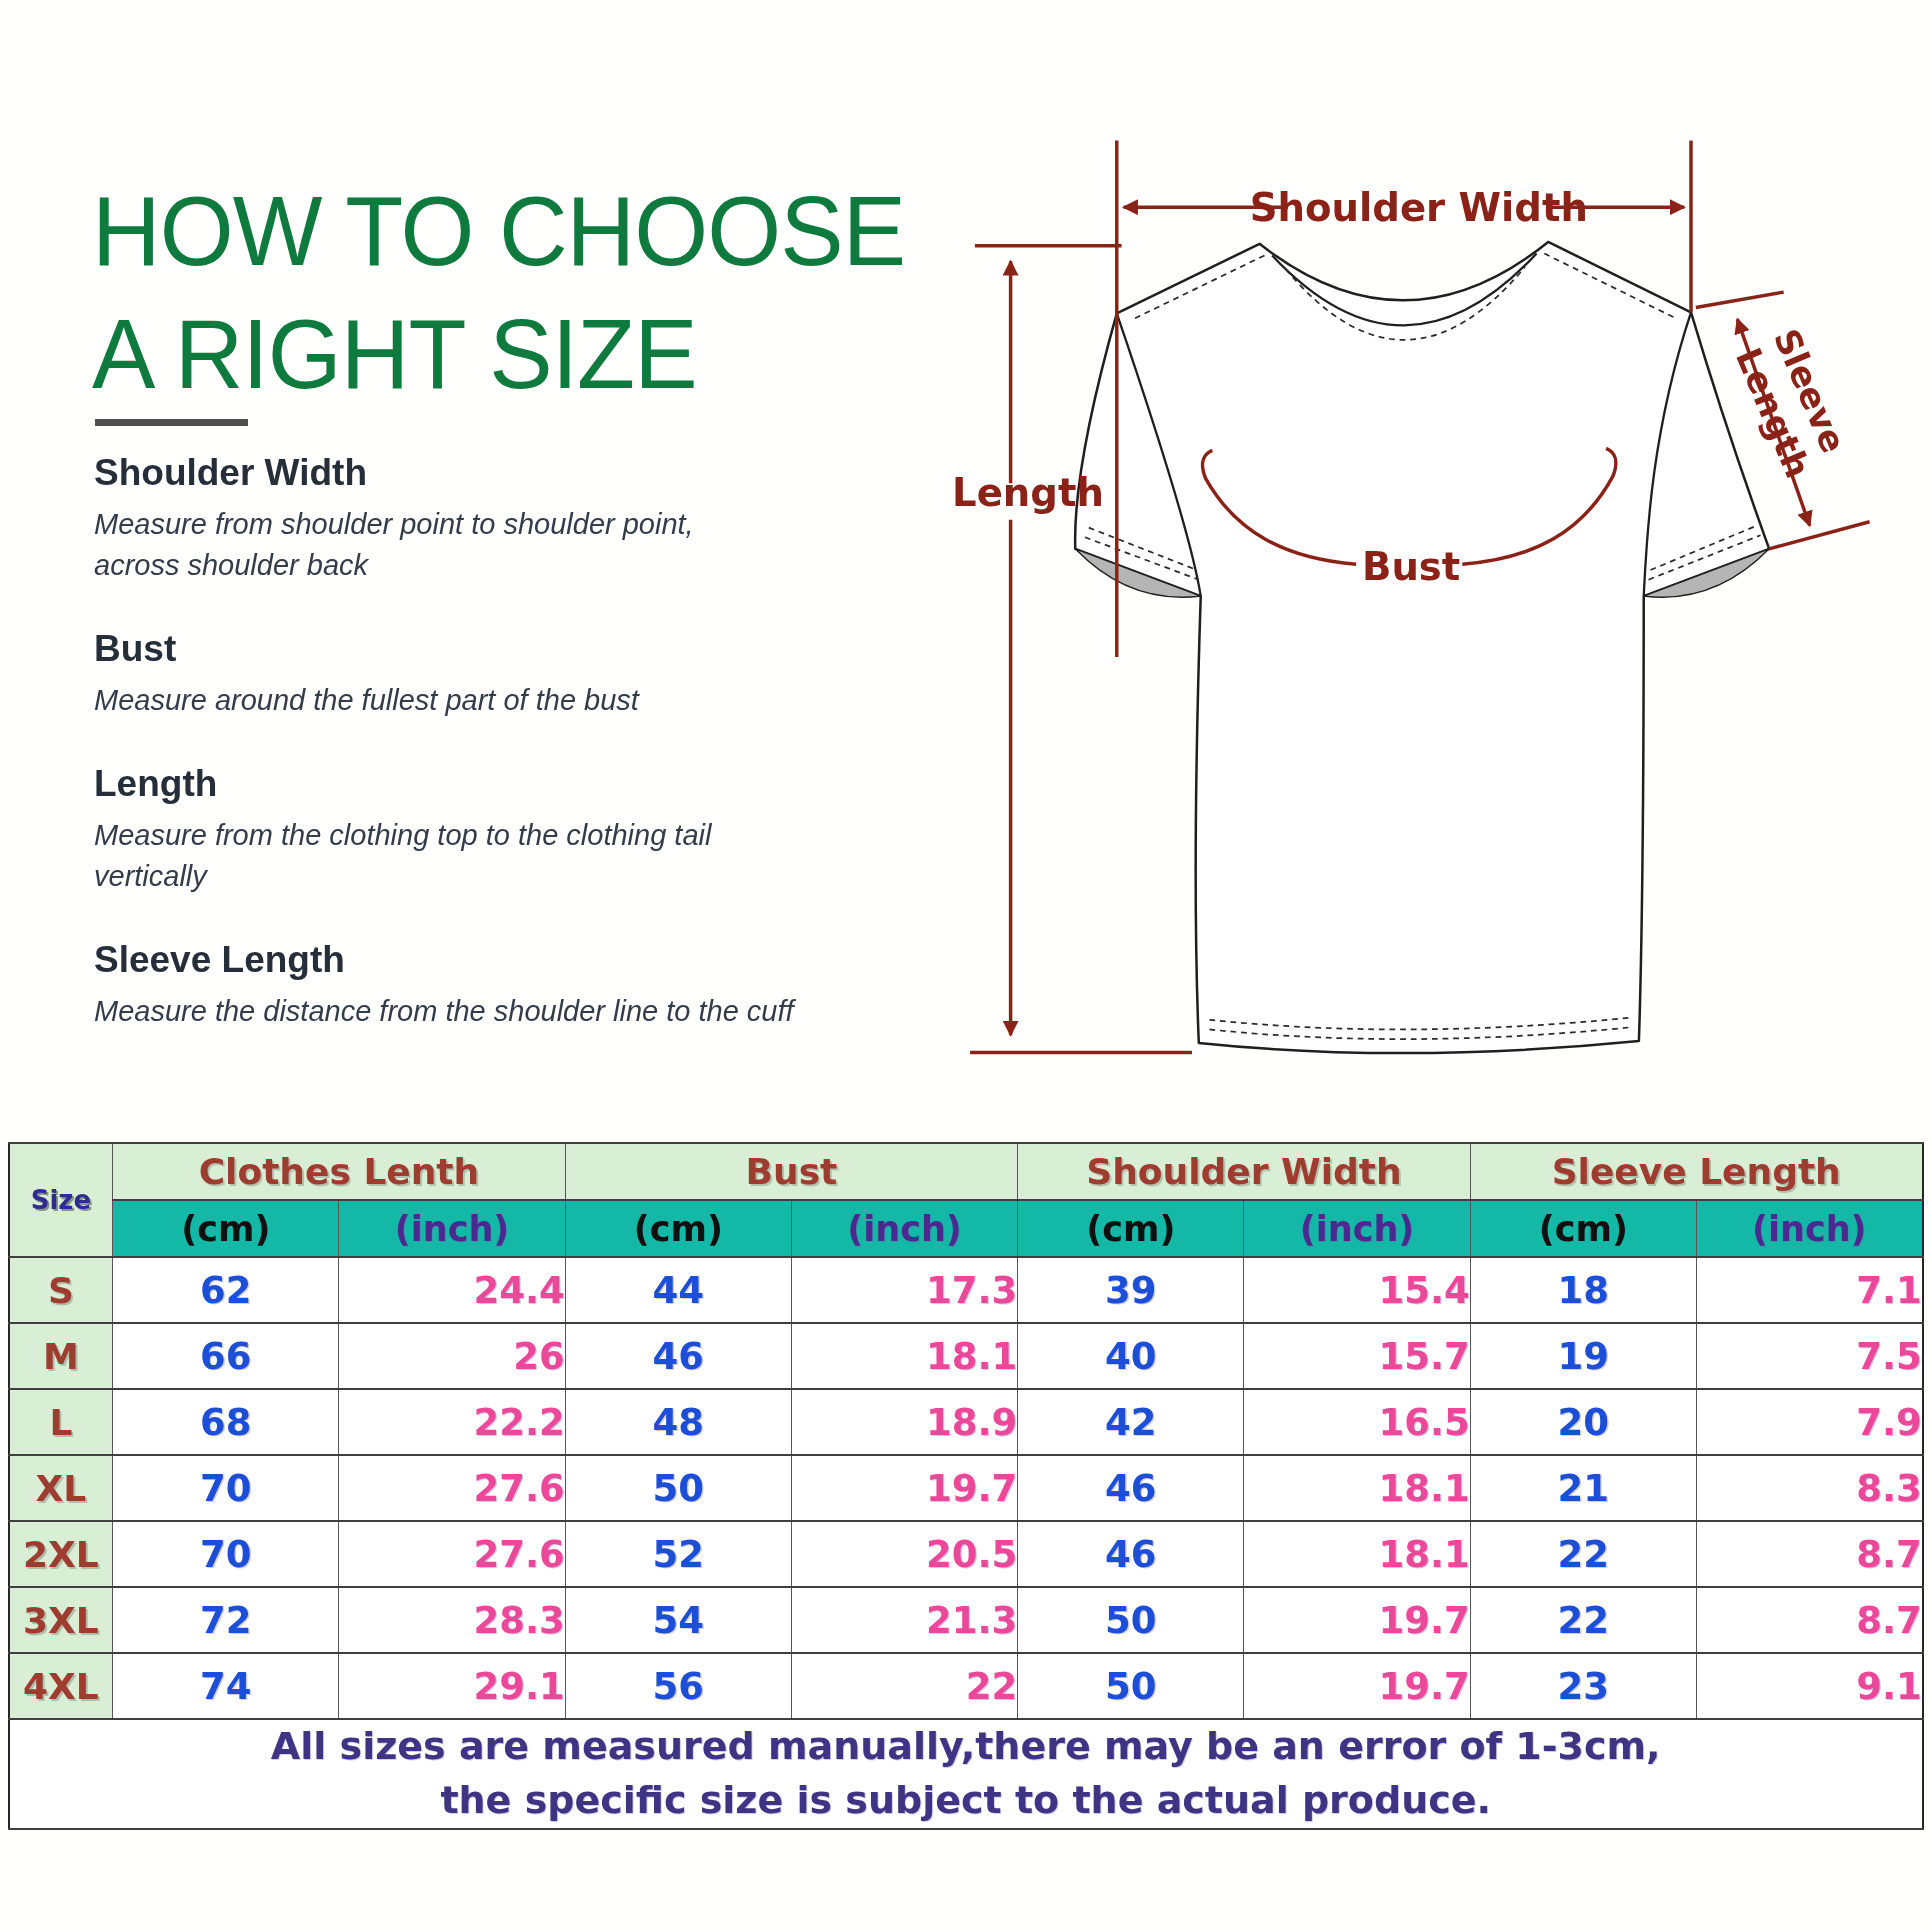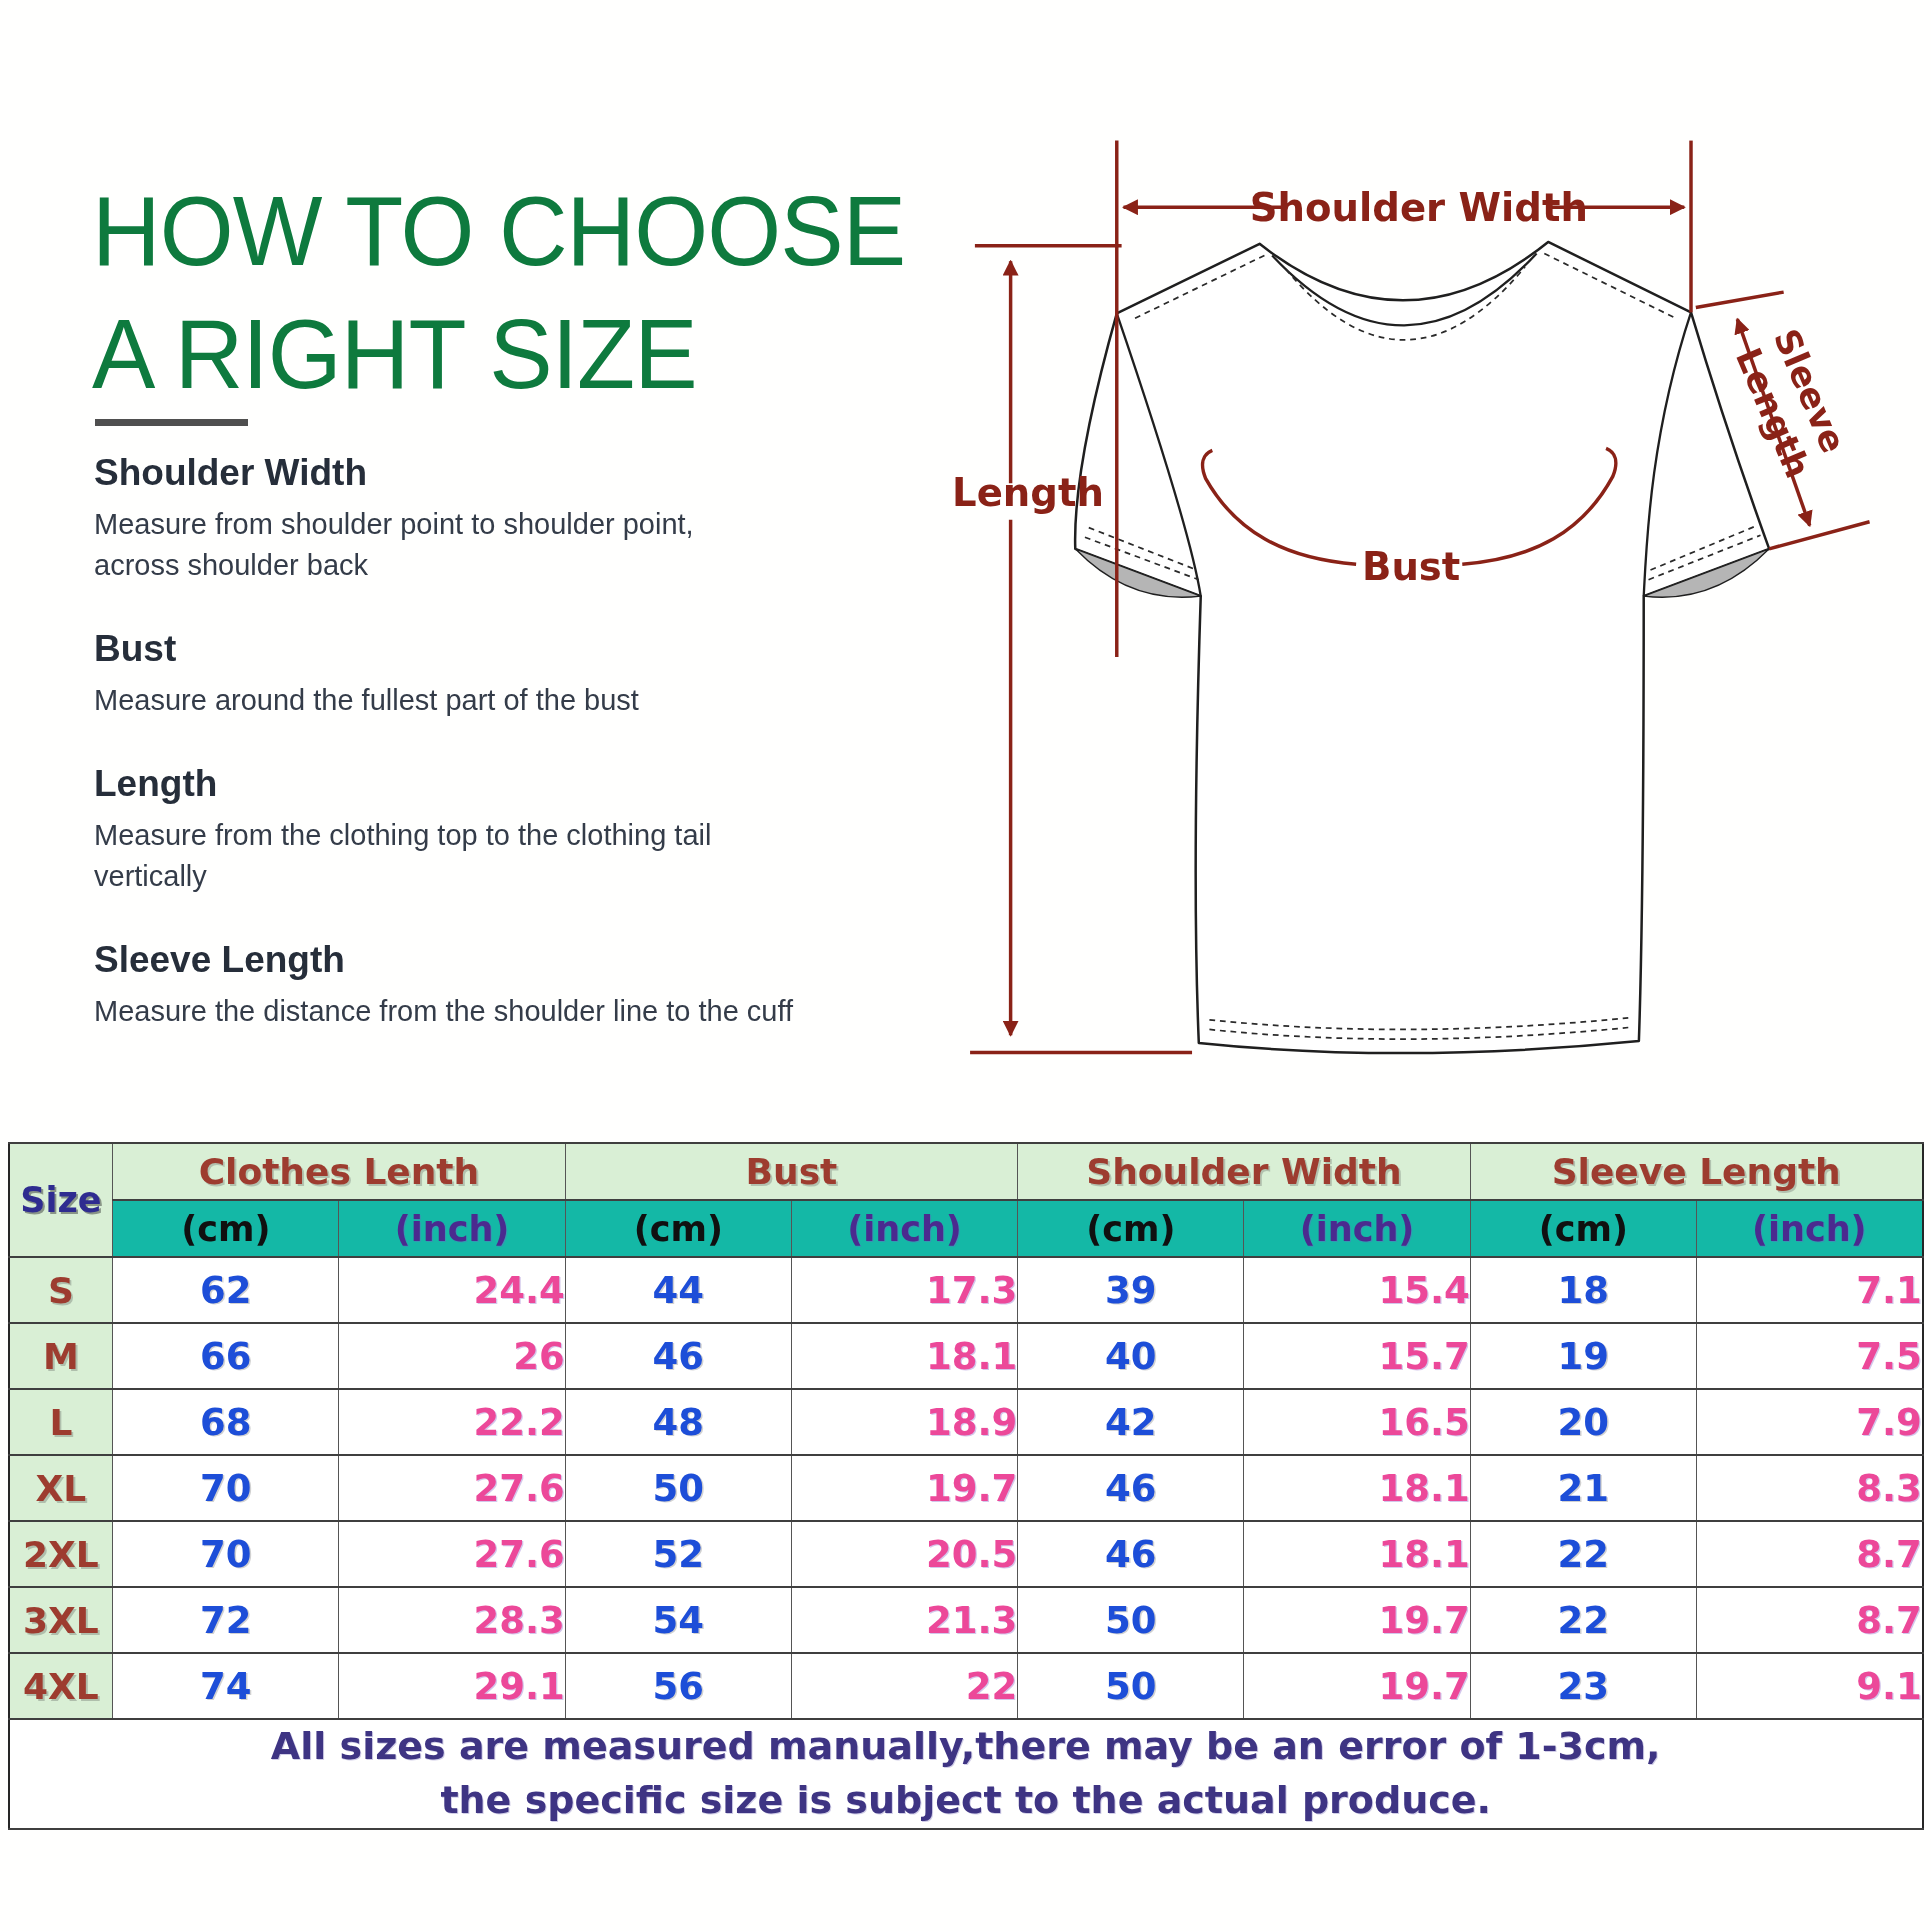--- a/index.html
+++ b/index.html
@@ -13,21 +13,21 @@
   .title span{display:block;white-space:nowrap;transform:scaleX(.97);transform-origin:left;}
 
   
   .divider{position:absolute;left:95px;top:419px;width:153px;height:6.8px;background:#4f4f4f;}
 
   
   .sections{position:absolute;left:94px;top:452px;width:753px;color:#2e3642;}
   .sec h2{margin:0 0 9.7px 0;font-size:37px;font-weight:bold;color:#262e3a;}
   .sec{margin-bottom:42px;}
   .sec p{margin:0;font-size:29px;line-height:1.42;color:#343c49;}
-  .sec p span{display:block;white-space:nowrap;}
+  .sec p span{display:block;white-space:nowrap;font-style:italic;}
 
   
   .diagram{position:absolute;left:917px;top:116px;width:1023px;height:966px;}
   .shirt-line{fill:#ffffff;stroke:#1f1f1f;stroke-width:2.6;stroke-linejoin:round;}
   .seam{fill:none;stroke:#1f1f1f;stroke-width:2.4;}
   .stitch{fill:none;stroke:#2a2a2a;stroke-width:1.8;stroke-dasharray:6 5;}
   .cuff-shade{fill:#b5b5b5;stroke:#1f1f1f;stroke-width:1.4;}
   .ann{fill:none;stroke:#8a2217;stroke-width:3.6;}
   .ann-label{fill:#8a2217;font-weight:bold;font-family:"DejaVu Sans",sans-serif;}
 
@@ -36,21 +36,21 @@
         border-collapse:collapse;table-layout:fixed;
         font-family:"DejaVu Sans",sans-serif;background:#ffffff;}
   table.size-table th,table.size-table td{
         border-left:1.9px solid #555555;border-right:1.9px solid #555555;
         border-top:2.9px solid #3f3f3f;border-bottom:2.9px solid #3f3f3f;
         text-align:center;vertical-align:middle;padding:0;}
   table.size-table{border:2.9px solid #262626;}
   col.c-size{width:104px;}
   .hgroup{background:#d9efd5;color:#9d3c2f;font-size:36px;font-weight:bold;
           text-shadow:1.9px 1.9px 0 rgba(80,80,80,.28);height:55px;}
-  .hsize{background:#d9efd5;color:#2f2c90;font-size:35px;font-weight:bold;
+  .hsize{background:#d9efd5;color:#2f2c90;font-size:26px;font-weight:bold;
          text-shadow:1.9px 1.9px 0 rgba(40,40,40,.45);}
   .hsub{background:#14b8a6;font-size:35px;font-weight:bold;height:55px;}
   .hsub.cm{color:#101010;}
   .hsub.inch{color:#4b2a8f;text-shadow:1px 1px 0 rgba(120,90,200,.35);}
   tbody th.size{background:#d9efd5;color:#9d3c2f;font-size:36px;font-weight:bold;
         text-shadow:1.9px 1.9px 0 rgba(80,80,80,.3);}
   tbody tr{height:66px;}
   tbody td{font-size:37px;font-weight:bold;background:#ffffff;}
   tbody td.cm{color:#1d4ed8;text-shadow:1.4px 1.4px 0 rgba(0,0,0,.18);}
   tbody td.inch{color:#ec4899;text-shadow:1.4px 1.4px 0 rgba(110,70,190,.3);text-align:right;}

